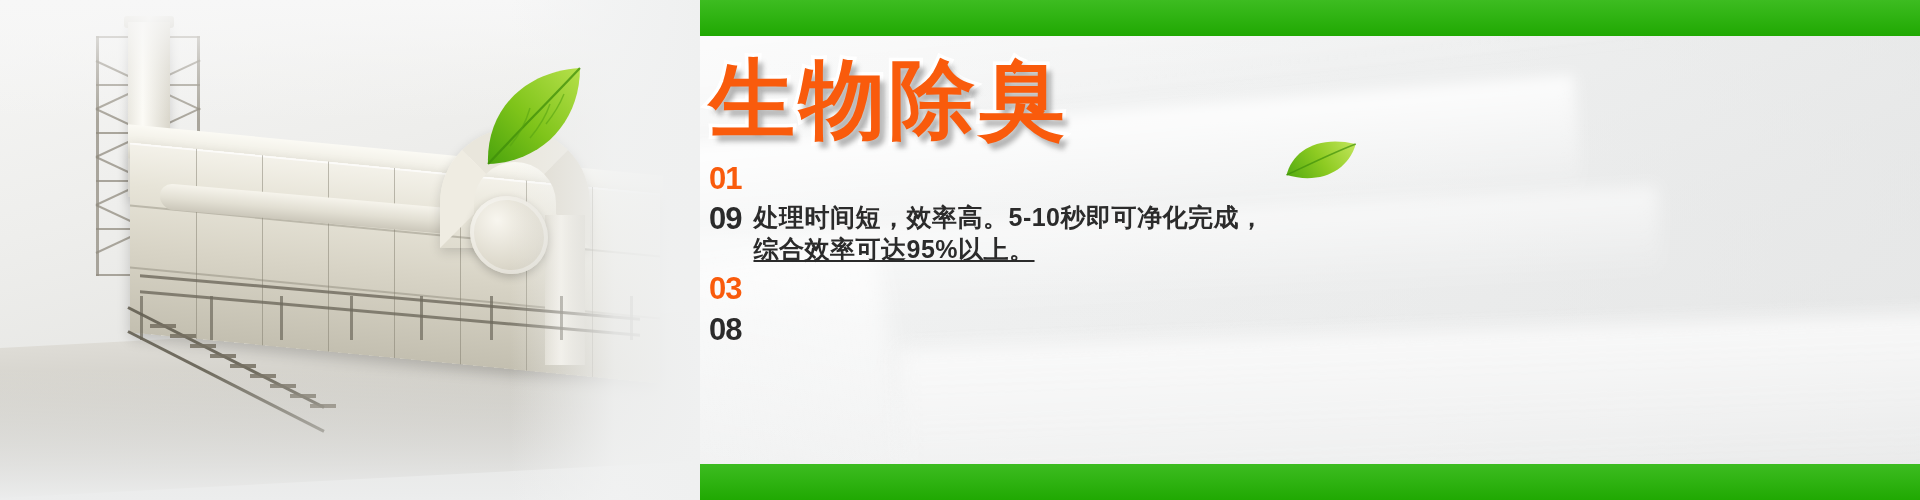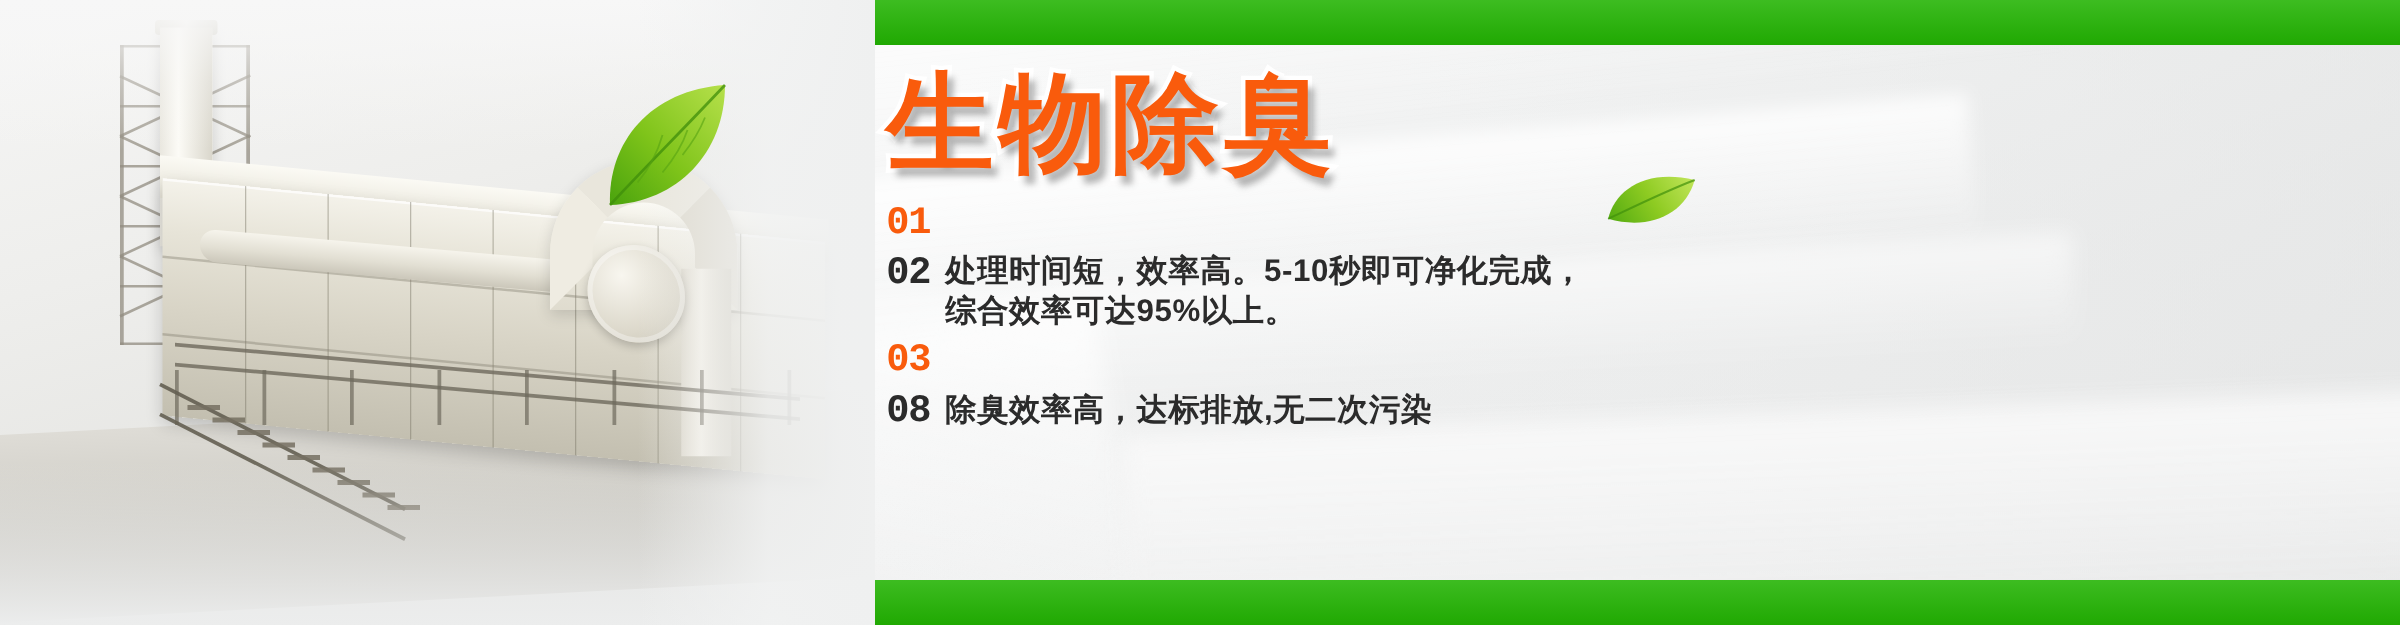--- a/index.html
+++ b/index.html
@@ -171,28 +171,28 @@
     paint-order:stroke fill;
     text-shadow:5px 6px 5px rgba(90,90,90,.45);
     white-space:nowrap;
   }
 
   #bullets { position:absolute; left:0; top:162px; width:1234px; }
   .bullet { display:flex; align-items:flex-start; margin-bottom:7px; }
   .bullet .num {
     font-size:31px; font-weight:bold; line-height:1.08; letter-spacing:-1px;
     margin-right:12px; flex:0 0 auto;
-    font-family:Liberation Mono, monospace;
+    font-family:Liberation Sans, sans-serif;
   }
   .bullet .txt {
     font-size:25px; font-weight:bold; line-height:1.26; letter-spacing:.5px;
   }
   .bullet.orange .num, .bullet.orange .txt { color:#f95b0c; }
   .bullet.dark  .num, .bullet.dark  .txt { color:#2b2b2b; }
-  .bullet .txt .l2 { display:block; }
+  .bullet .txt .l2 { display:block;text-decoration:underline; }
 </style>
 </head>
 <body>
 
 <div id="banner">
 
   <div class="vgrad"></div>
   <div class="streak s1"></div>
   <div class="streak s2"></div>
   <div class="streak s3"></div>
@@ -311,27 +311,26 @@
 
   <div id="content">
 
     <div id="title">生物除臭</div>
 
     <div id="bullets">
         <div class="bullet orange">
           <span class="num">01</span>
         </div>
         <div class="bullet dark">
-          <span class="num">02</span>
+          <span class="num">09</span>
           <span class="txt"><span>处理时间短，效率高。5-10秒即可净化完成，</span><span class="l2">综合效率可达95%以上。</span></span>
         </div>
         <div class="bullet orange">
           <span class="num">03</span>
         </div>
         <div class="bullet dark">
           <span class="num">08</span>
-          <span class="txt"><span>除臭效率高，达标排放,无二次污染</span></span>
         </div>
       </div>
 
   </div>
 
 </div>
 
 </body></html>

